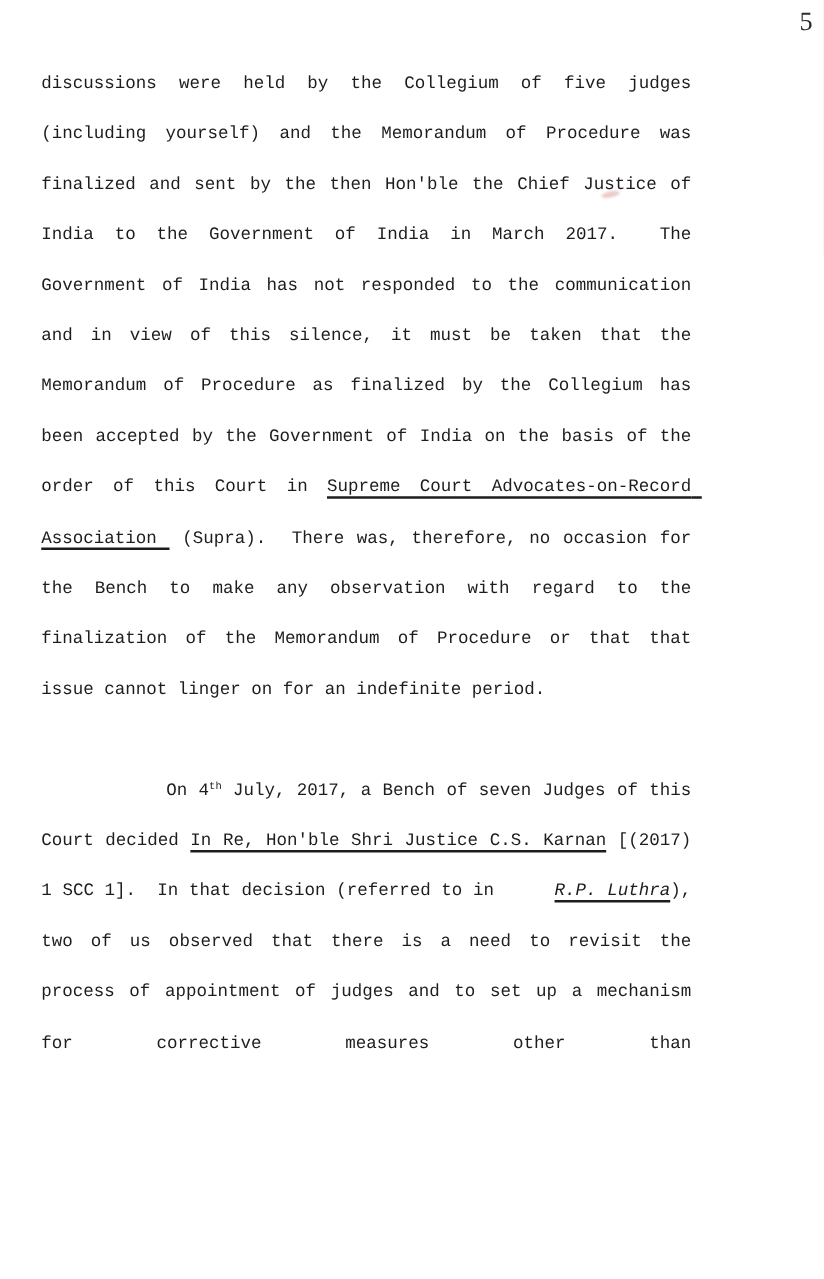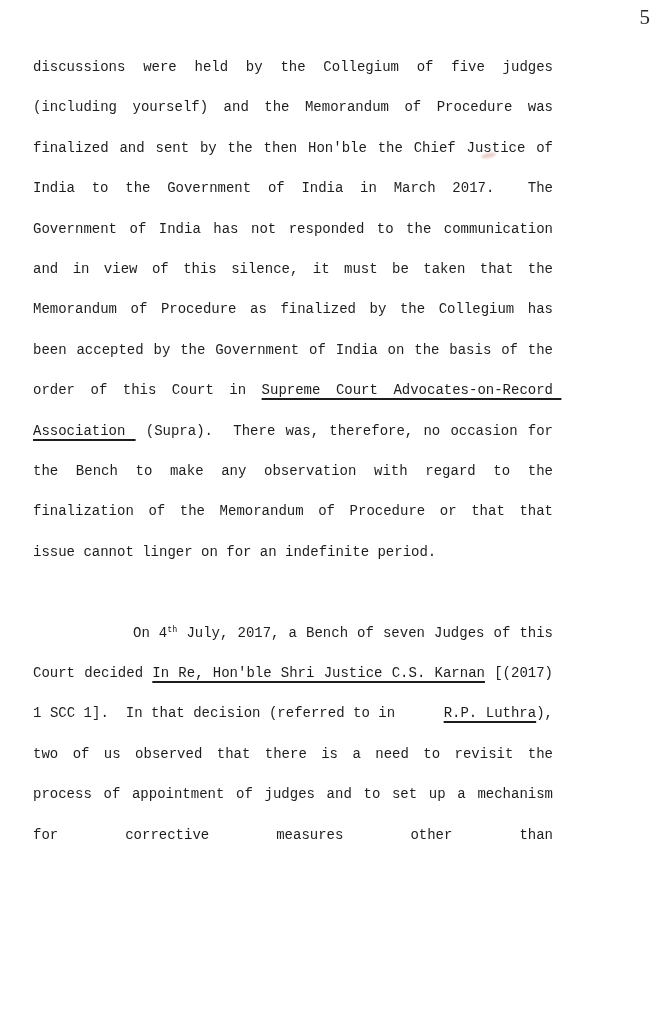--- a/index.html
+++ b/index.html
@@ -47,20 +47,21 @@
   
   .para.cut {
     text-align-last: justify;
   }
   .u {
     text-decoration: underline;
     text-decoration-thickness: 1.8px;
     text-underline-offset: 4px;
   }
   .i {
+    font-style: italic;
     margin-left: 40px;
   }
   .sup {
     font-size: 0.6em;
     vertical-align: 0.55em;
     line-height: 0;
     margin-top: 40px;
   }
   .smudge {
     position: absolute;

